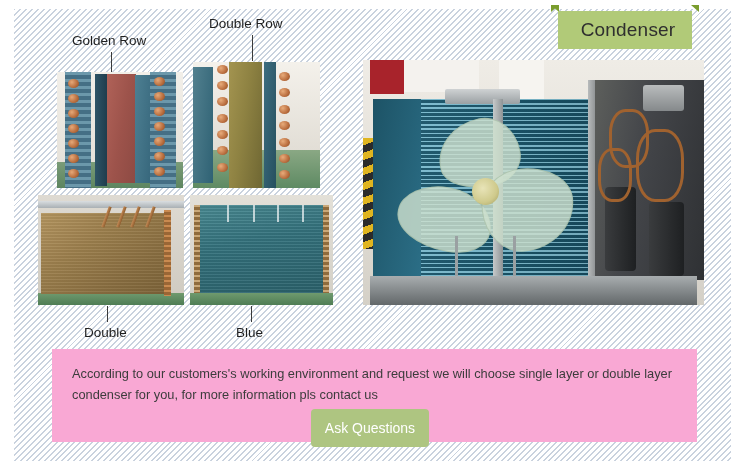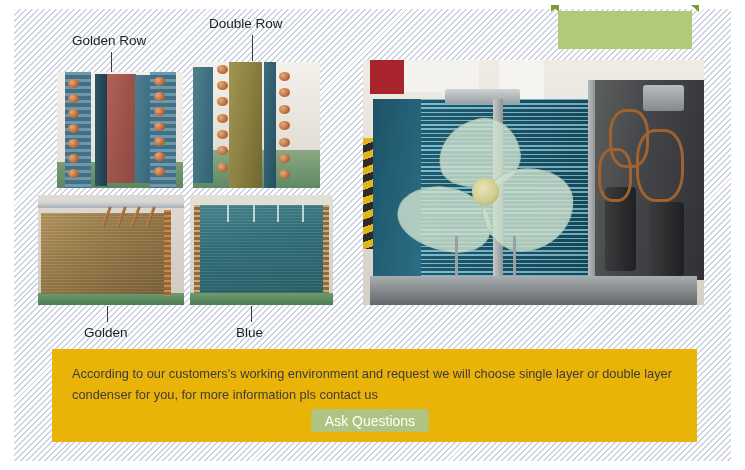--- a/index.html
+++ b/index.html
@@ -352,37 +352,37 @@
     background: linear-gradient(180deg,#a8adaf 0%, #7e8385 60%, #63686a 100%);
   }
 
   
   .panel {
     position: absolute;
     left: 52px;
     top: 349px;
     width: 645px;
     height: 93px;
-    background: #eab308;
+    background: #f9a8d4;
   }
   .panel-text {
     position: absolute;
     left: 20px;
     top: 14px;
     width: 600px;
     font-size: 12.8px;
     line-height: 21px;
     color: #3c3c3c;
   }
   .ask-btn {
     position: absolute;
     left: 259px;
     top: 60px;
     width: 118px;
-    height: 23px;
+    height: 38px;
     border: none;
     border-radius: 4px;
     background: #aec581;
     color: #ffffff;
     font-family: "Liberation Sans", sans-serif;
     font-size: 14px;
     cursor: pointer;
     display:flex; align-items:center; justify-content:center;
   }
 </style>
@@ -390,30 +390,31 @@
 <body>
 
 <div id="page">
 
   <div class="hatch-bg"></div>
 
   <div class="banner">
     <div class="banner-fold-left"></div>
     <div class="banner-fold-right"></div>
     <div class="banner-body"></div>
+    <div class="banner-label">Condenser</div>
   </div>
 
   <div class="callout" style="left:72px; top:33px;">Golden Row</div>
   <div class="leader" style="left:111px; top:52px; height:20px;"></div>
 
   <div class="callout" style="left:209px; top:16px;">Double Row</div>
   <div class="leader" style="left:252px; top:35px; height:26px;"></div>
 
   <div class="leader" style="left:107px; top:306px; height:16px;"></div>
-  <div class="callout" style="left:84px; top:325px;">Golden</div>
+  <div class="callout" style="left:84px; top:325px;">Double</div>
 
   <div class="leader" style="left:251px; top:306px; height:16px;"></div>
   <div class="callout" style="left:236px; top:325px;">Blue</div>
 
   <div class="photo p1">
     <div class="sky"></div>
     <div class="floor"></div>
     <div class="slab-red"></div>
     <div class="slab-blue-a"></div>
     <div class="darkfin" style="left:30%;"></div>

